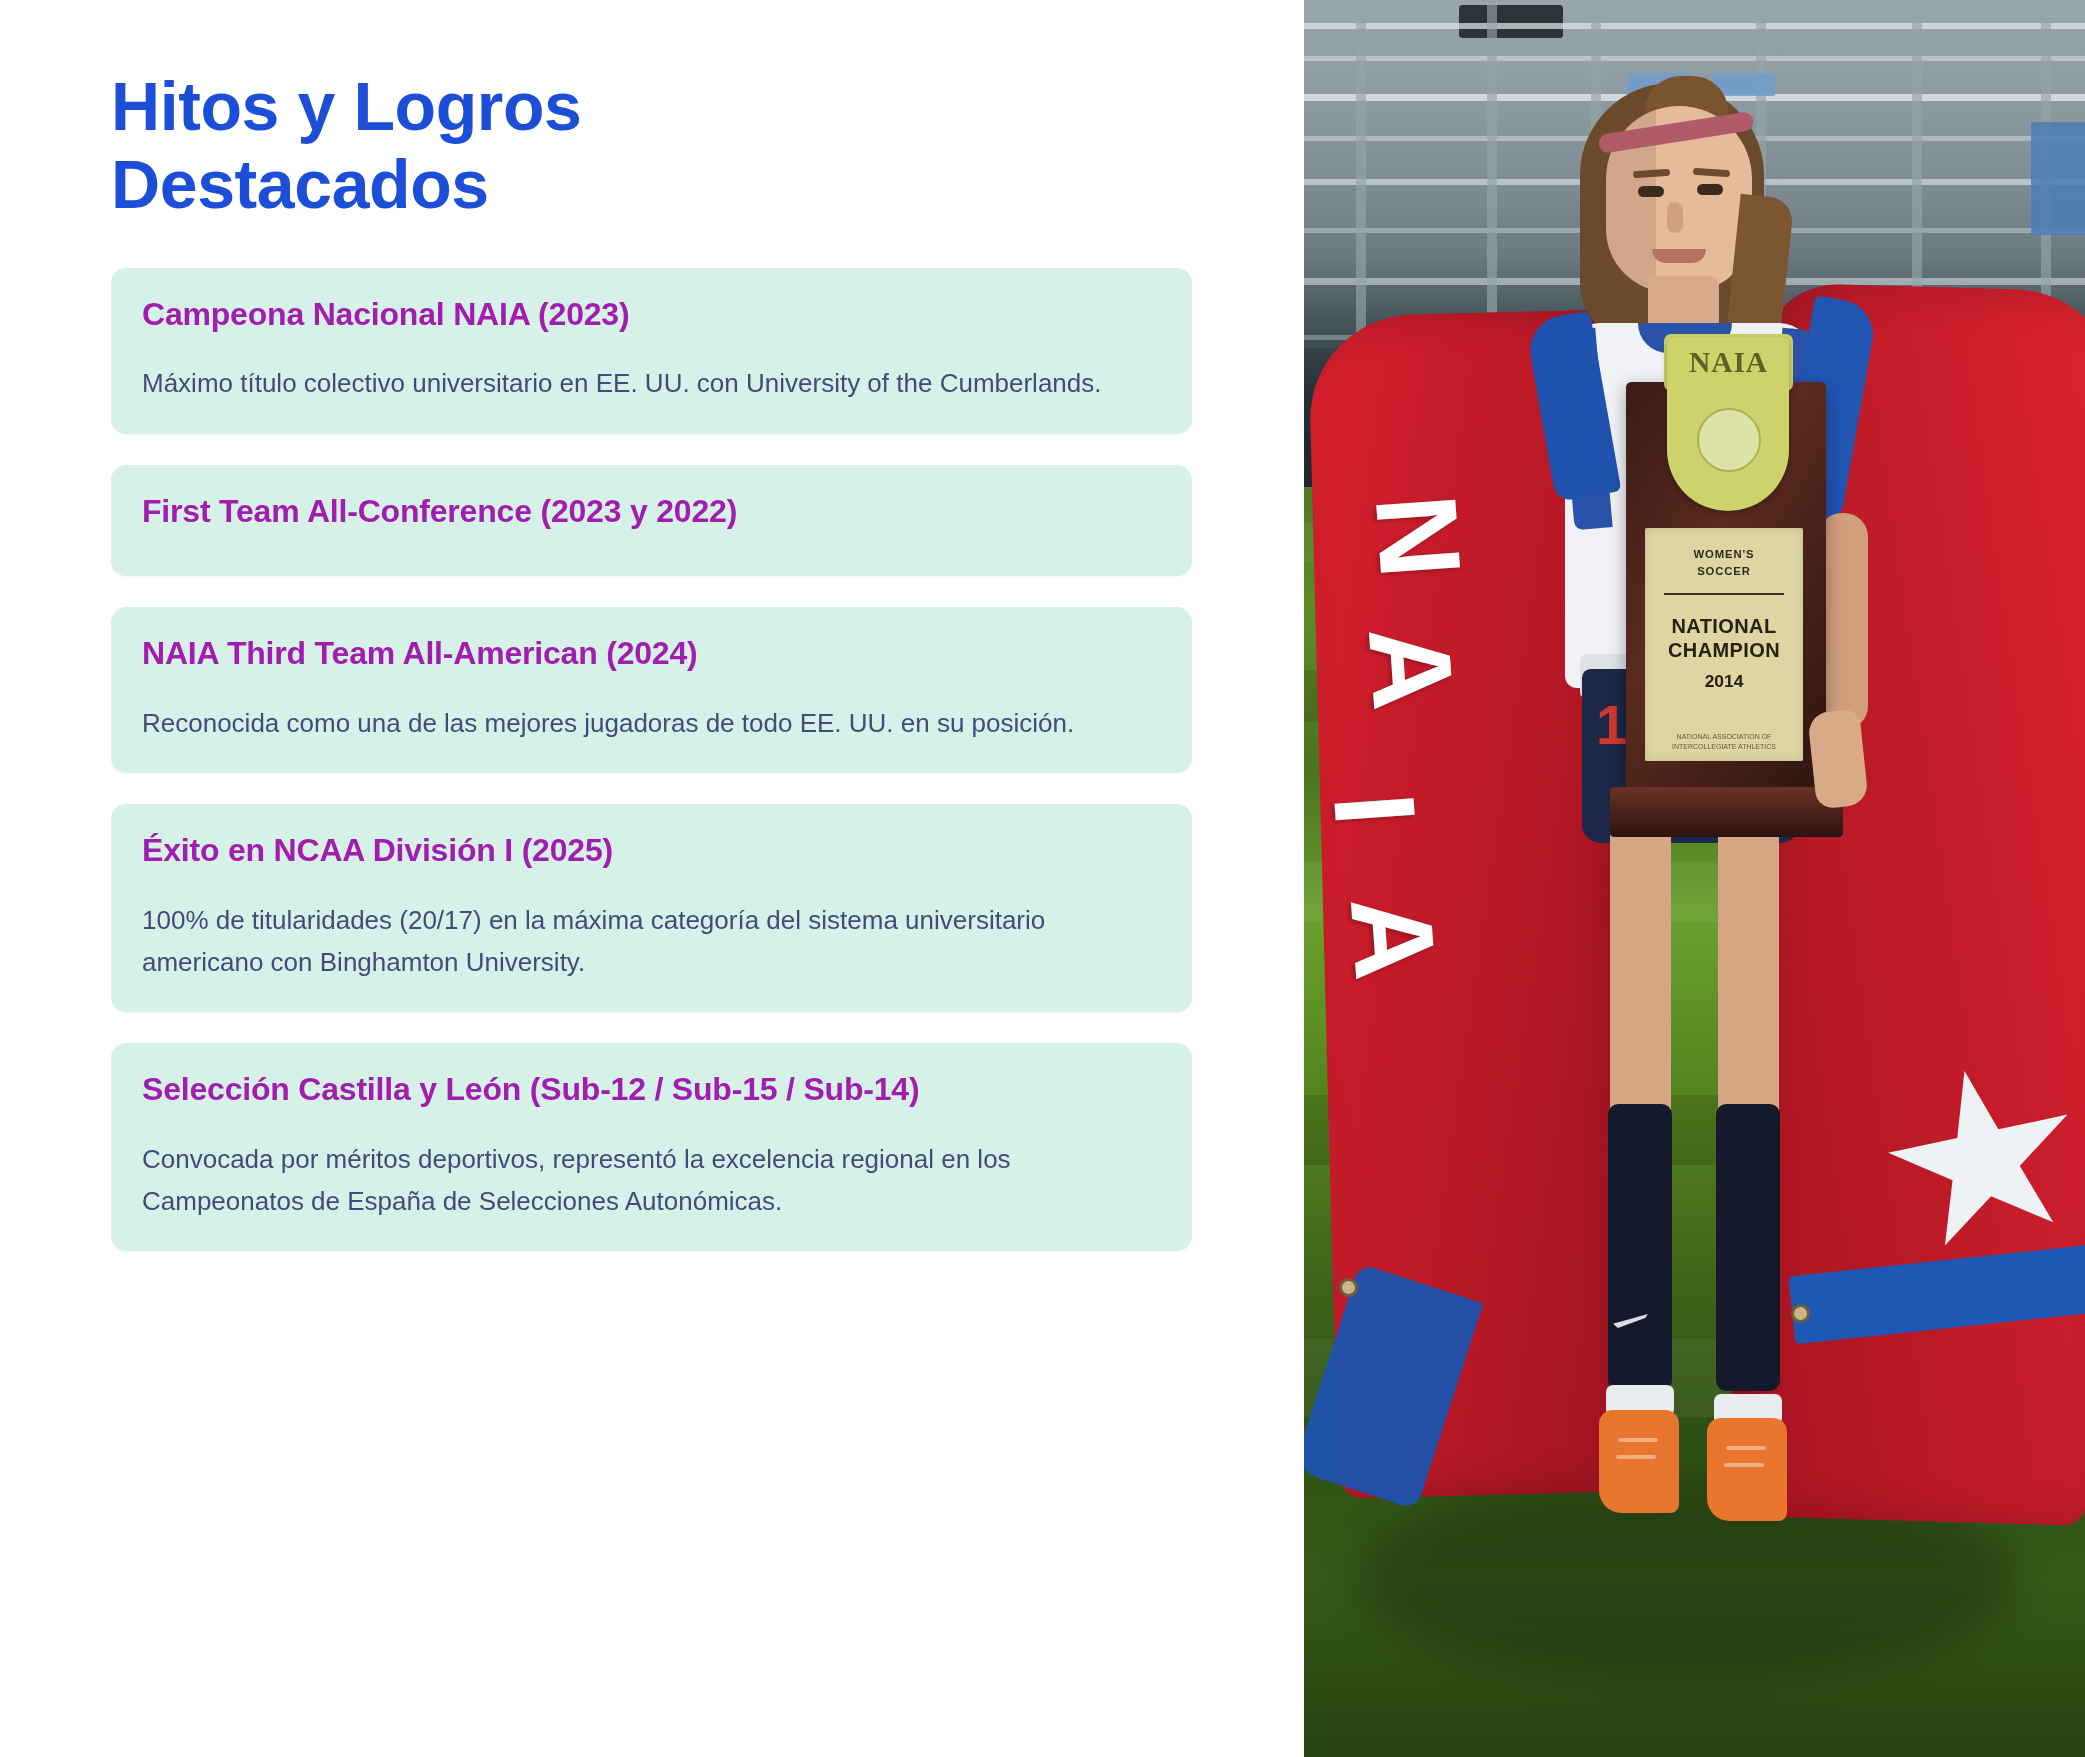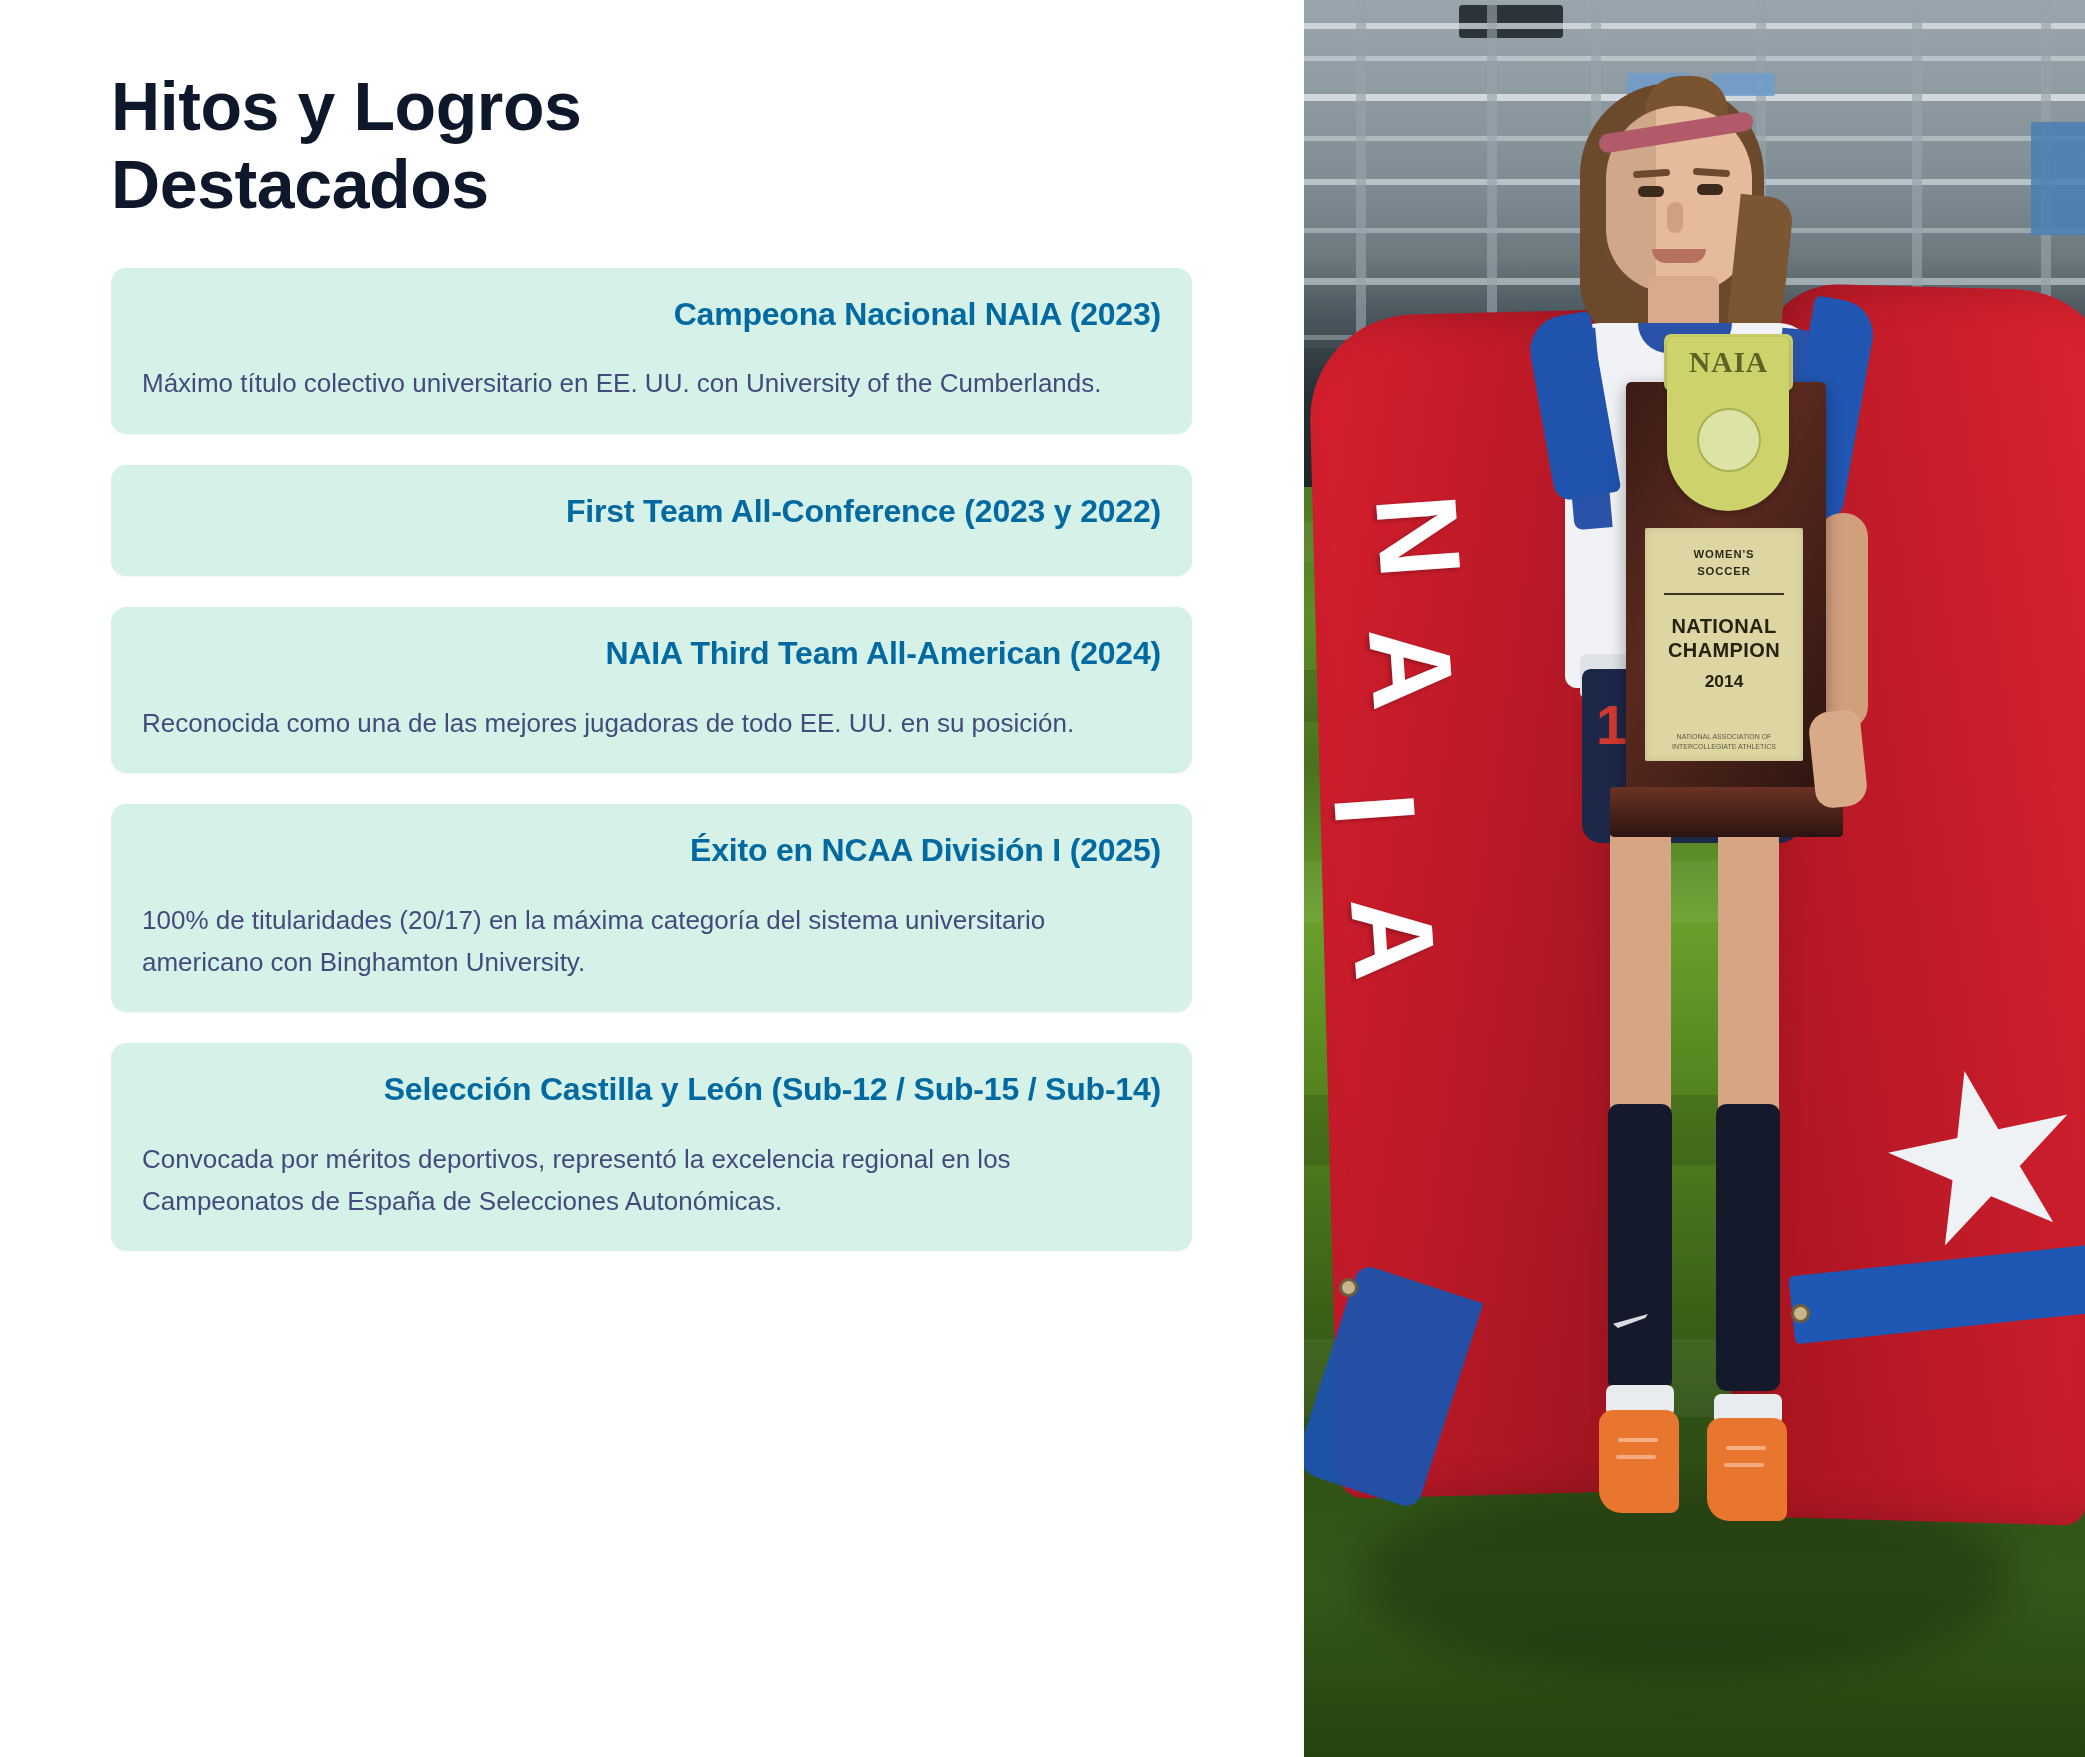--- a/index.html
+++ b/index.html
@@ -28,21 +28,21 @@
     height:1757px;
     padding:68px 111px 0 111px;
     background:#ffffff;
   }
 
   .page-title {
     font-size:68px;
     line-height:1.14;
     font-weight:700;
     letter-spacing:-0.4px;
-    color:#0f172a;
+    color:#1d4ed8;
     max-width:782px;
     margin-bottom:45px;
   }
 
   .cards {
     display:flex;
     flex-direction:column;
     gap:31px;
   }
 
@@ -52,23 +52,22 @@
     padding:26px 31px 29.5px 31px;
     width:1081px;
     box-shadow:0 0.9px 1.7px rgba(53,65,116,0.05);
   }
 
   .card-title {
     font-size:32px;
     line-height:1.26;
     font-weight:700;
     letter-spacing:-0.2px;
-    color:#0369a1;
+    color:#a21caf;
     margin-bottom:15.6px;
-    text-align:right;
   }
 
   .card-desc {
     font-size:26px;
     line-height:1.62;
     font-weight:400;
     color:#414c7c;
     margin-top:28px;
   }
 

